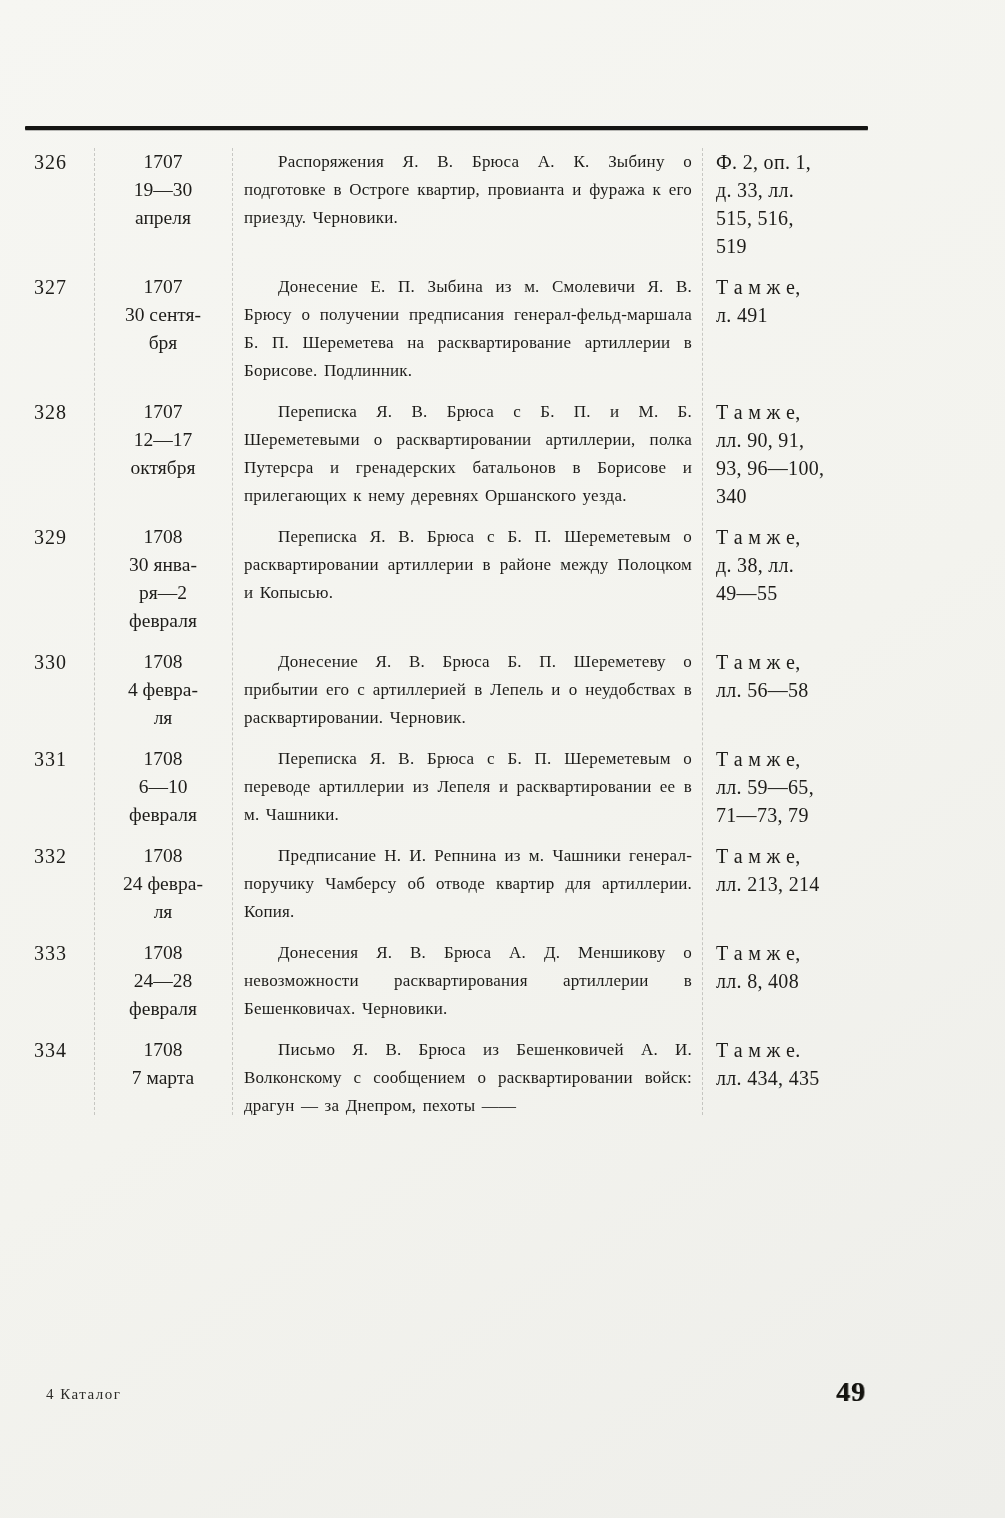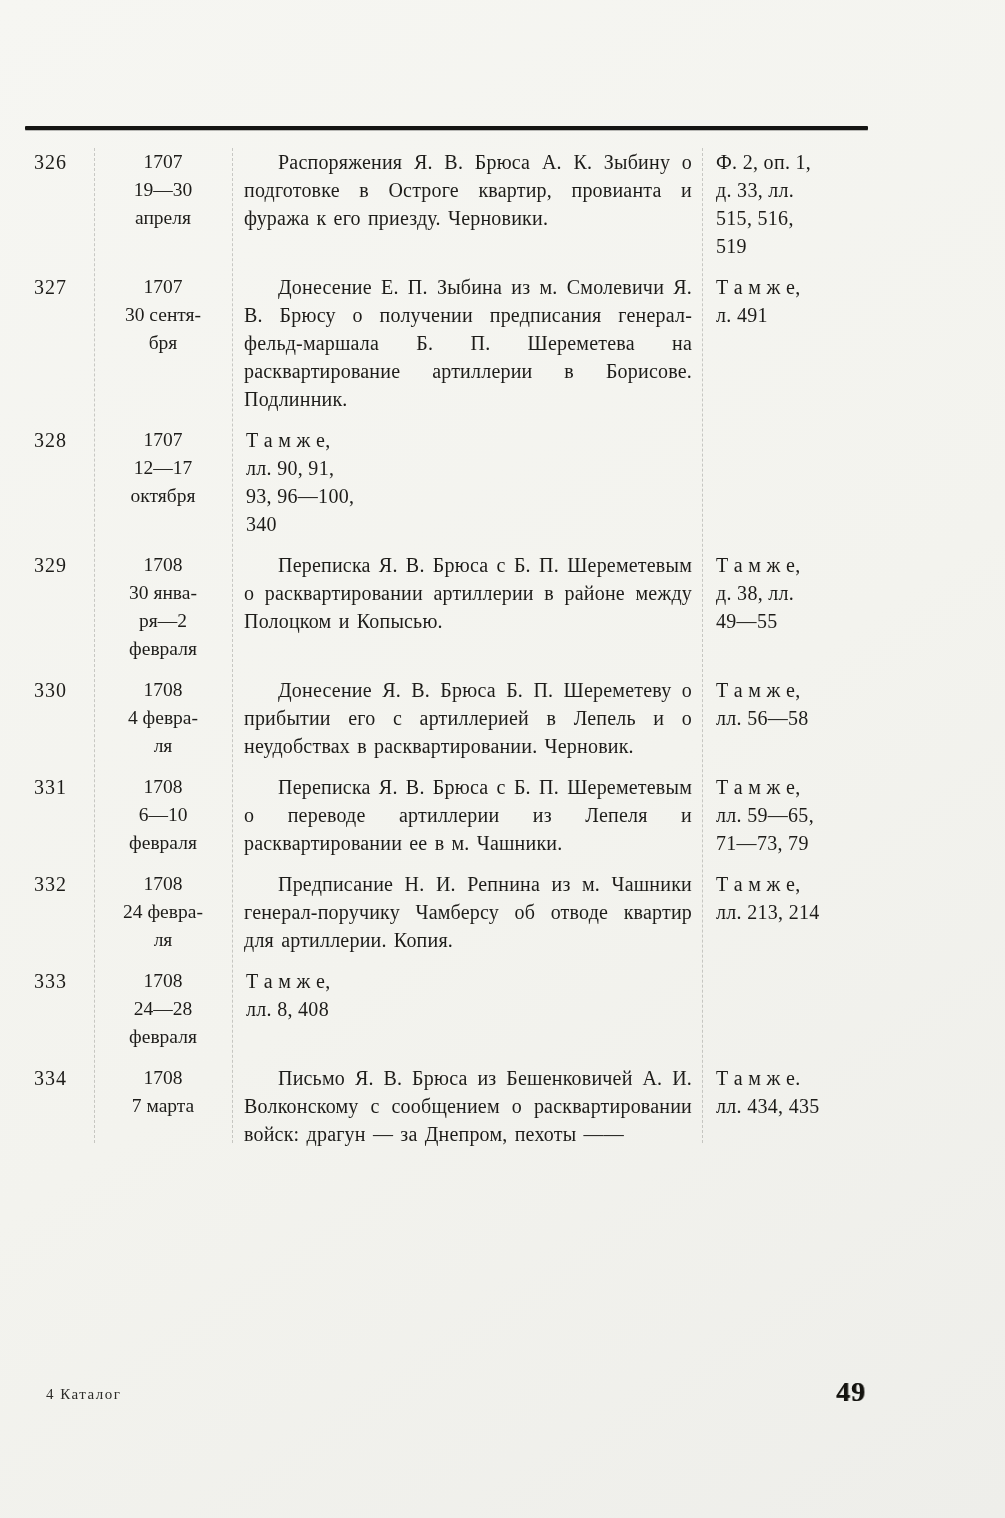--- a/index.html
+++ b/index.html
@@ -64,21 +64,21 @@
     flex: none;
     width: 138px;
     text-align: center;
     font-size: 19.5px;
     line-height: 28px;
     padding: 0 6px;
   }
   .cell.desc {
     flex: none;
     width: 470px;
-    font-size: 20px;
+    font-size: 17px;
     line-height: 28px;
     text-align: justify;
     text-indent: 34px;
     padding: 0 10px 0 12px;
     word-spacing: 2px;
     letter-spacing: 0.2px;
   }
   .cell.ref {
     flex: 1;
     font-size: 20px;
@@ -147,20 +147,21 @@
         </div>
     </div>
 
     <div class="row">
       <div class="cell num">328</div>
       <div class="cell date">
           <div>1707</div>
           <div>12—17</div>
           <div>октября</div>
         </div>
+      <div class="cell desc">Переписка Я. В. Брюса с Б. П. и М. Б. Шереметевыми о расквартировании артиллерии, полка Путерсра и гренадерских батальонов в Борисове и прилегающих к нему деревнях Оршанского уезда.</div>
       <div class="cell ref">
           <div>Т а м  ж е,</div>
           <div>лл. 90, 91,</div>
           <div>93, 96—100,</div>
           <div>340</div>
         </div>
     </div>
 
     <div class="row">
       <div class="cell num">329</div>
@@ -221,20 +222,21 @@
         </div>
     </div>
 
     <div class="row">
       <div class="cell num">333</div>
       <div class="cell date">
           <div>1708</div>
           <div>24—28</div>
           <div>февраля</div>
         </div>
+      <div class="cell desc">Донесения Я. В. Брюса А. Д. Меншикову о невозможности расквартирования артиллерии в Бешенковичах. Черновики.</div>
       <div class="cell ref">
           <div>Т а м  ж е,</div>
           <div>лл. 8, 408</div>
         </div>
     </div>
 
     <div class="row">
       <div class="cell num">334</div>
       <div class="cell date">
           <div>1708</div>

